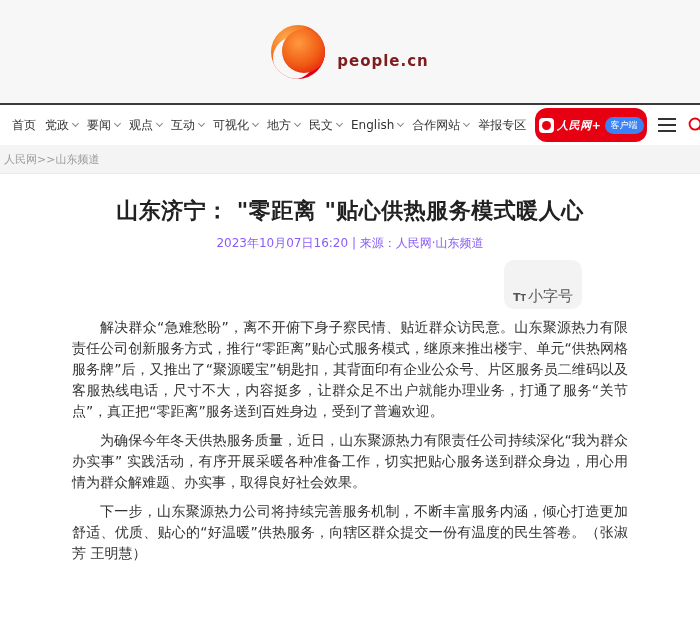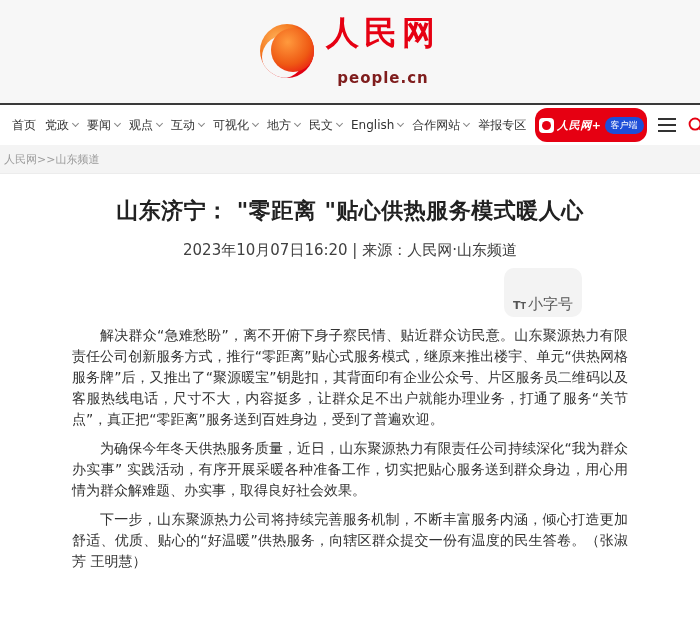--- a/index.html
+++ b/index.html
@@ -27,50 +27,49 @@
               cursor:pointer; white-space:nowrap; flex-shrink:0; }
   .chev { display:inline-block; width:5px; height:5px; border-right:1px solid #888; border-bottom:1px solid #888;
           transform:rotate(45deg); margin-left:4px; margin-top:-3px; }
   .nav-right { margin-left:auto; display:flex; align-items:center; gap:10px; }
   .app-badge { display:flex; align-items:center; background:#e60012; border-radius:12px; height:34px;
                padding:0 3px 0 4px; gap:3px; cursor:pointer; flex-shrink:0; }
   .badge-mark { width:15px; height:15px; background:#ffffff; border-radius:4px; position:relative; }
   .badge-mark::after { content:""; position:absolute; width:9px; height:9px; border-radius:50%;
                        background:#e60012; left:3px; top:3px; }
   .badge-brand { color:#ffffff; font-size:11px; font-weight:bold; font-style:italic; letter-spacing:.5px; }
-  .badge-tag { background:#1d4ed8; color:#ffffff; border-radius:9px; font-size:9px; padding:2px 6px; }
+  .badge-tag { background:#3b82f6; color:#ffffff; border-radius:9px; font-size:9px; padding:2px 6px; }
   .icon-btn { display:flex; align-items:center; justify-content:center; cursor:pointer; }
 
   
   .breadcrumb-bar { height:29px; background:#f4f4f4; border-bottom:1px solid #ececec;
                     display:flex; align-items:center; padding:0 4px; font-size:11px; color:#9b9b9b; }
 
   
   .article { background:#ffffff; padding-top:14px; }
   .article-title { text-align:center; font-size:22px; font-weight:bold; color:#212121;
                    margin:8px 40px 0; letter-spacing:.5px; }
-  .article-meta { text-align:center; font-size:15px; color:#404040; margin-top:15px; }
+  .article-meta { text-align:center; font-size:12px; color:#8b5cf6; margin-top:9px; }
   .tool-row { display:flex; justify-content:flex-end; padding-right:118px; margin-top:8px; }
   .fontsize-pill { display:flex; align-items:baseline; background:#f3f3f3; border-radius:10px;
                    padding:3px 9px; color:#555; cursor:pointer; }
   .fs-T1 { font-size:11px; font-weight:bold; }
   .fs-T2 { font-size:8px; font-weight:bold; margin-right:2px; }
   .fs-label { font-size:15px;margin-top:24px; }
   .article-body { padding:8px 72px 0; }
   .article-body p { font-size:14px; line-height:21px; color:#333; text-indent:2em;
                     text-align:justify; margin-bottom:8px; }
 </style>
 </head>
 <body>
 
 <header class="site-header">
   <div class="logo">
     <span class="logo-ball"></span>
     <span class="logo-text">
-      <span class="logo-cn">人民网</span>
       <span class="logo-en">people.cn</span>
     </span>
   </div>
 </header>
 
 <nav class="main-nav">
   <span class="nav-item">
       <span>首页</span>
     </span>
   <span class="nav-item">

